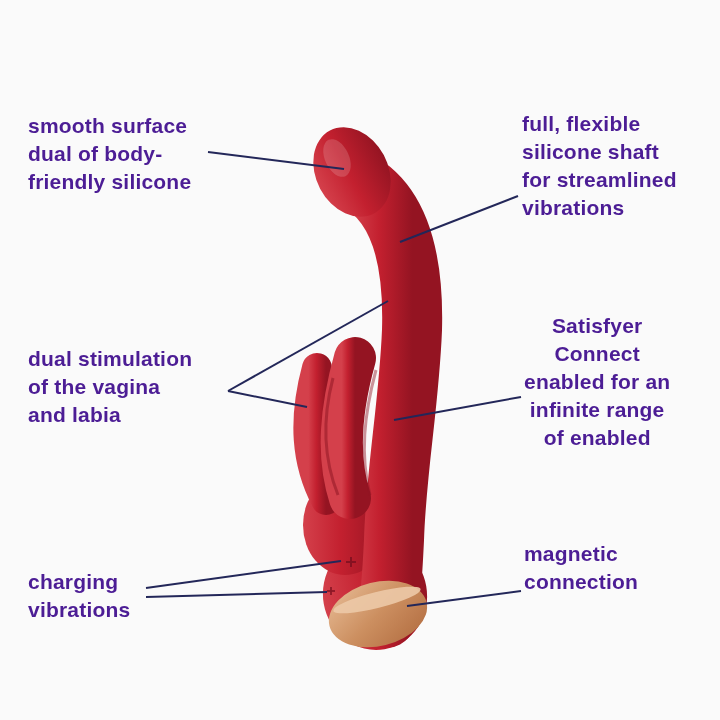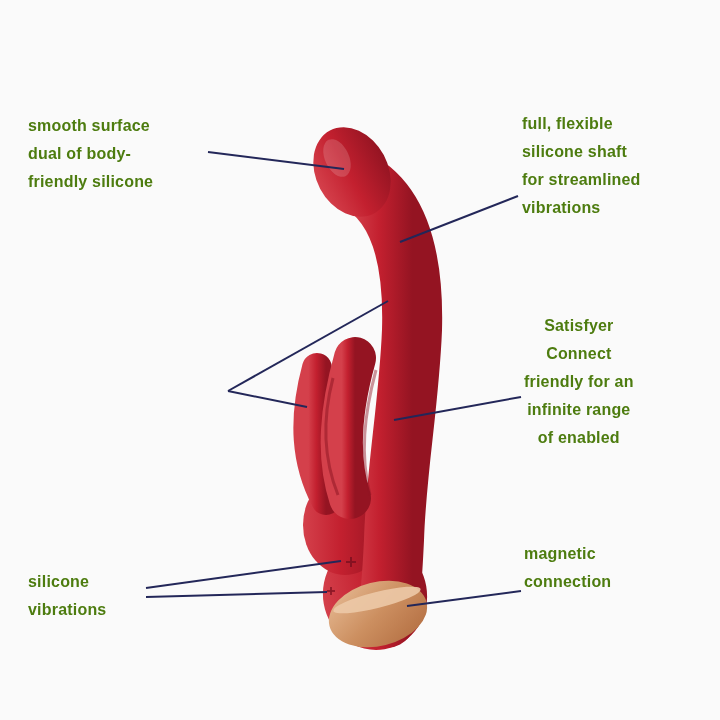--- a/index.html
+++ b/index.html
@@ -3,22 +3,22 @@
 <meta charset="utf-8">
 <style>
   html,body{margin:0;padding:0;background:#e9e9e9;}
   .canvas{
     position:relative;width:720px;height:720px;margin:0 auto;
     background:#fafafa;overflow:hidden;
     font-family:"Liberation Sans",sans-serif;
   }
   .art{position:absolute;left:0;top:0;width:720px;height:720px;}
   .label{
-    position:absolute;color:#4d7c0f;font-weight:700;
-    font-size:16px;line-height:28px;letter-spacing:.2px;
+    position:absolute;color:#4c1d95;font-weight:700;
+    font-size:21px;line-height:28px;letter-spacing:.2px;
   }
   .label span{display:block;white-space:nowrap;}
 </style>
 </head>
 <body>
 
 <div class="canvas">
 
   <svg class="art" viewBox="0 0 720 720" aria-hidden="true">
     <defs>
@@ -82,31 +82,36 @@
     <span>friendly silicone</span>
   </div>
 
   <div class="label" style="left:522px;top:110px;">
     <span>full, flexible</span>
     <span>silicone shaft</span>
     <span>for streamlined</span>
     <span>vibrations</span>
   </div>
 
+  <div class="label" style="left:28px;top:345px;">
+    <span>dual stimulation</span>
+    <span>of the vagina</span>
+    <span>and labia</span>
+  </div>
 
   <div class="label" style="left:524px;top:312px;text-align:center;">
     <span>Satisfyer</span>
     <span>Connect</span>
-    <span>friendly for an</span>
+    <span>enabled for an</span>
     <span>infinite range</span>
     <span>of enabled</span>
   </div>
 
   <div class="label" style="left:28px;top:568px;">
-    <span>silicone</span>
+    <span>charging</span>
     <span>vibrations</span>
   </div>
 
   <div class="label" style="left:524px;top:540px;">
     <span>magnetic</span>
     <span>connection</span>
   </div>
 
 </div>
 

